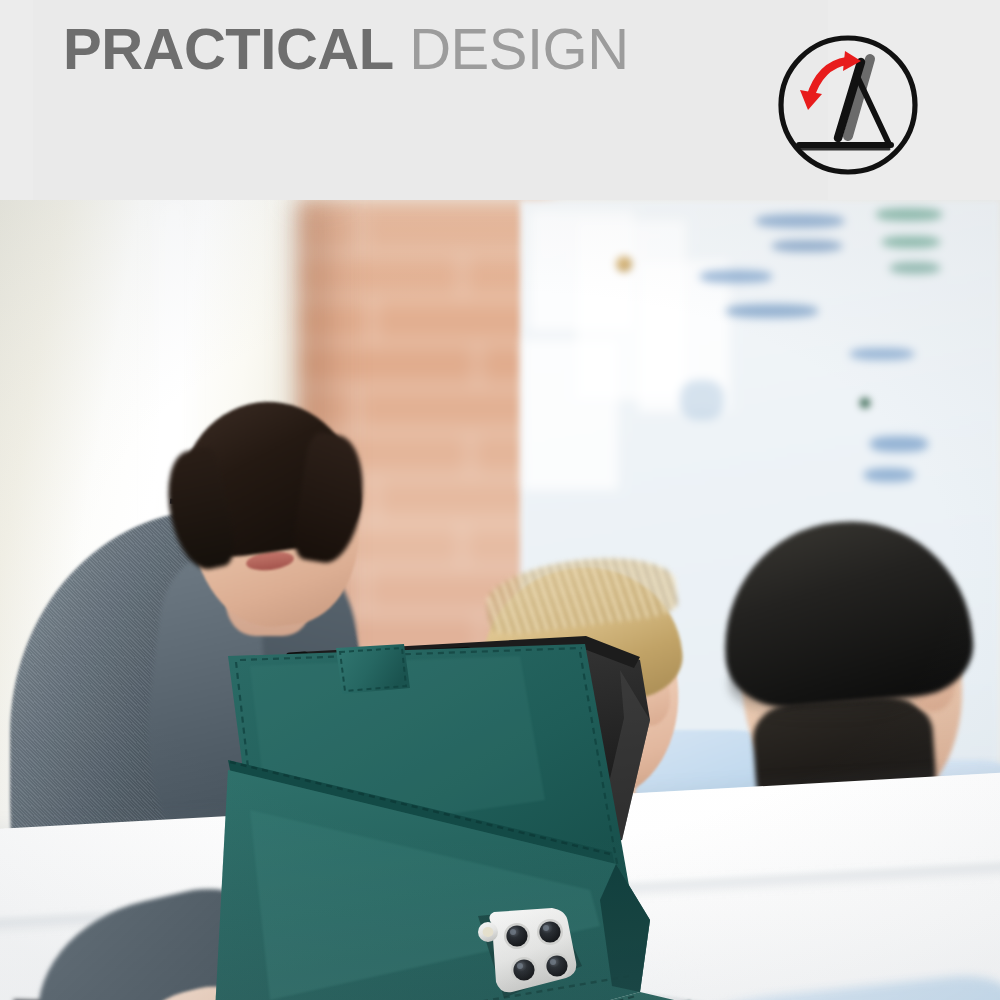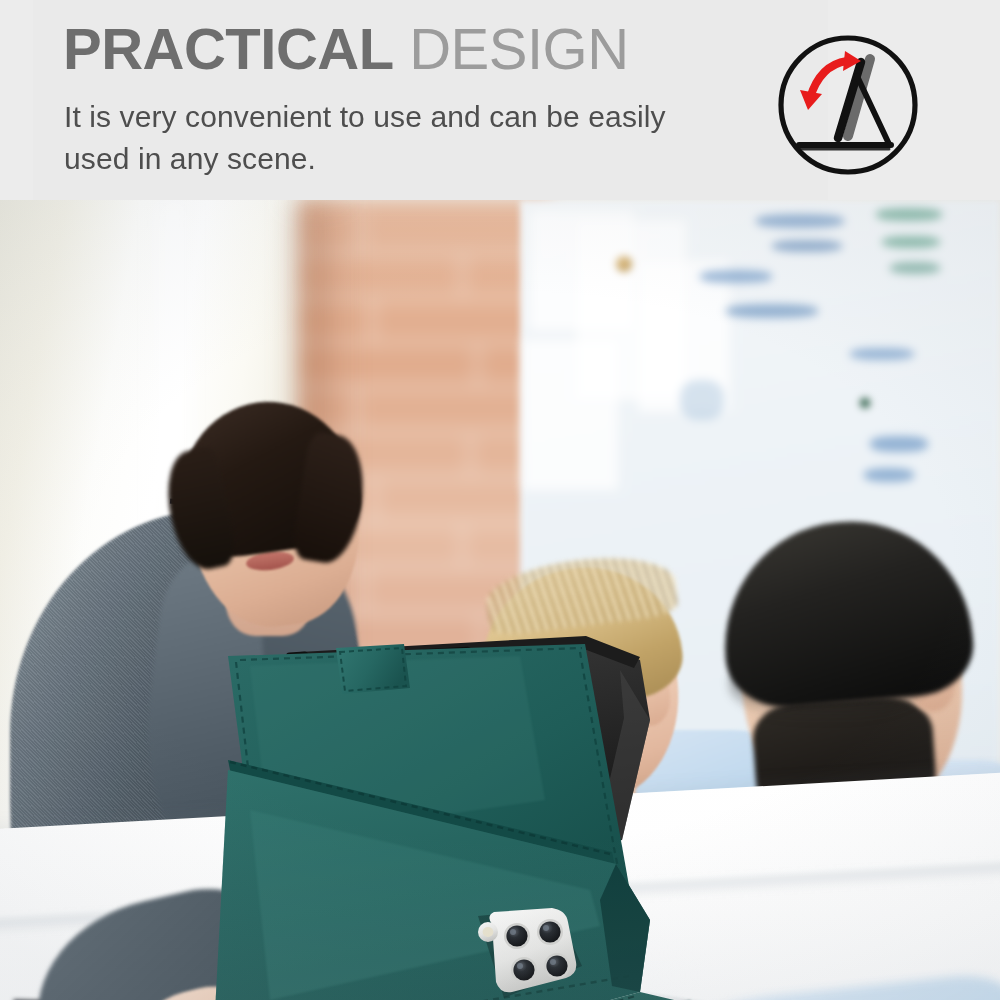--- a/index.html
+++ b/index.html
@@ -357,21 +357,20 @@
 </style>
 </head>
 <body>
 
 <div id="stage">
 
   <div class="header">
     <div class="title">
       <span class="w1">PRACTICAL</span><span>&nbsp;</span><span class="w2">DESIGN</span>
     </div>
-    <div class="subtitle">It is very convenient to use and can be easily used in any scene.</div>
 
     <svg class="badge" viewBox="0 0 146 146">
       <circle cx="73" cy="73" r="67" fill="none" stroke="#111" stroke-width="5.2"></circle>
 
       <line x1="95" y1="27" x2="73" y2="104" stroke="#6b6b6b" stroke-width="10" stroke-linecap="round"></line>
 
       <line x1="86" y1="30" x2="63" y2="106" stroke="#111" stroke-width="8.5" stroke-linecap="round"></line>
 
       <line x1="82" y1="44" x2="114" y2="112" stroke="#111" stroke-width="5.8" stroke-linecap="round"></line>
 

